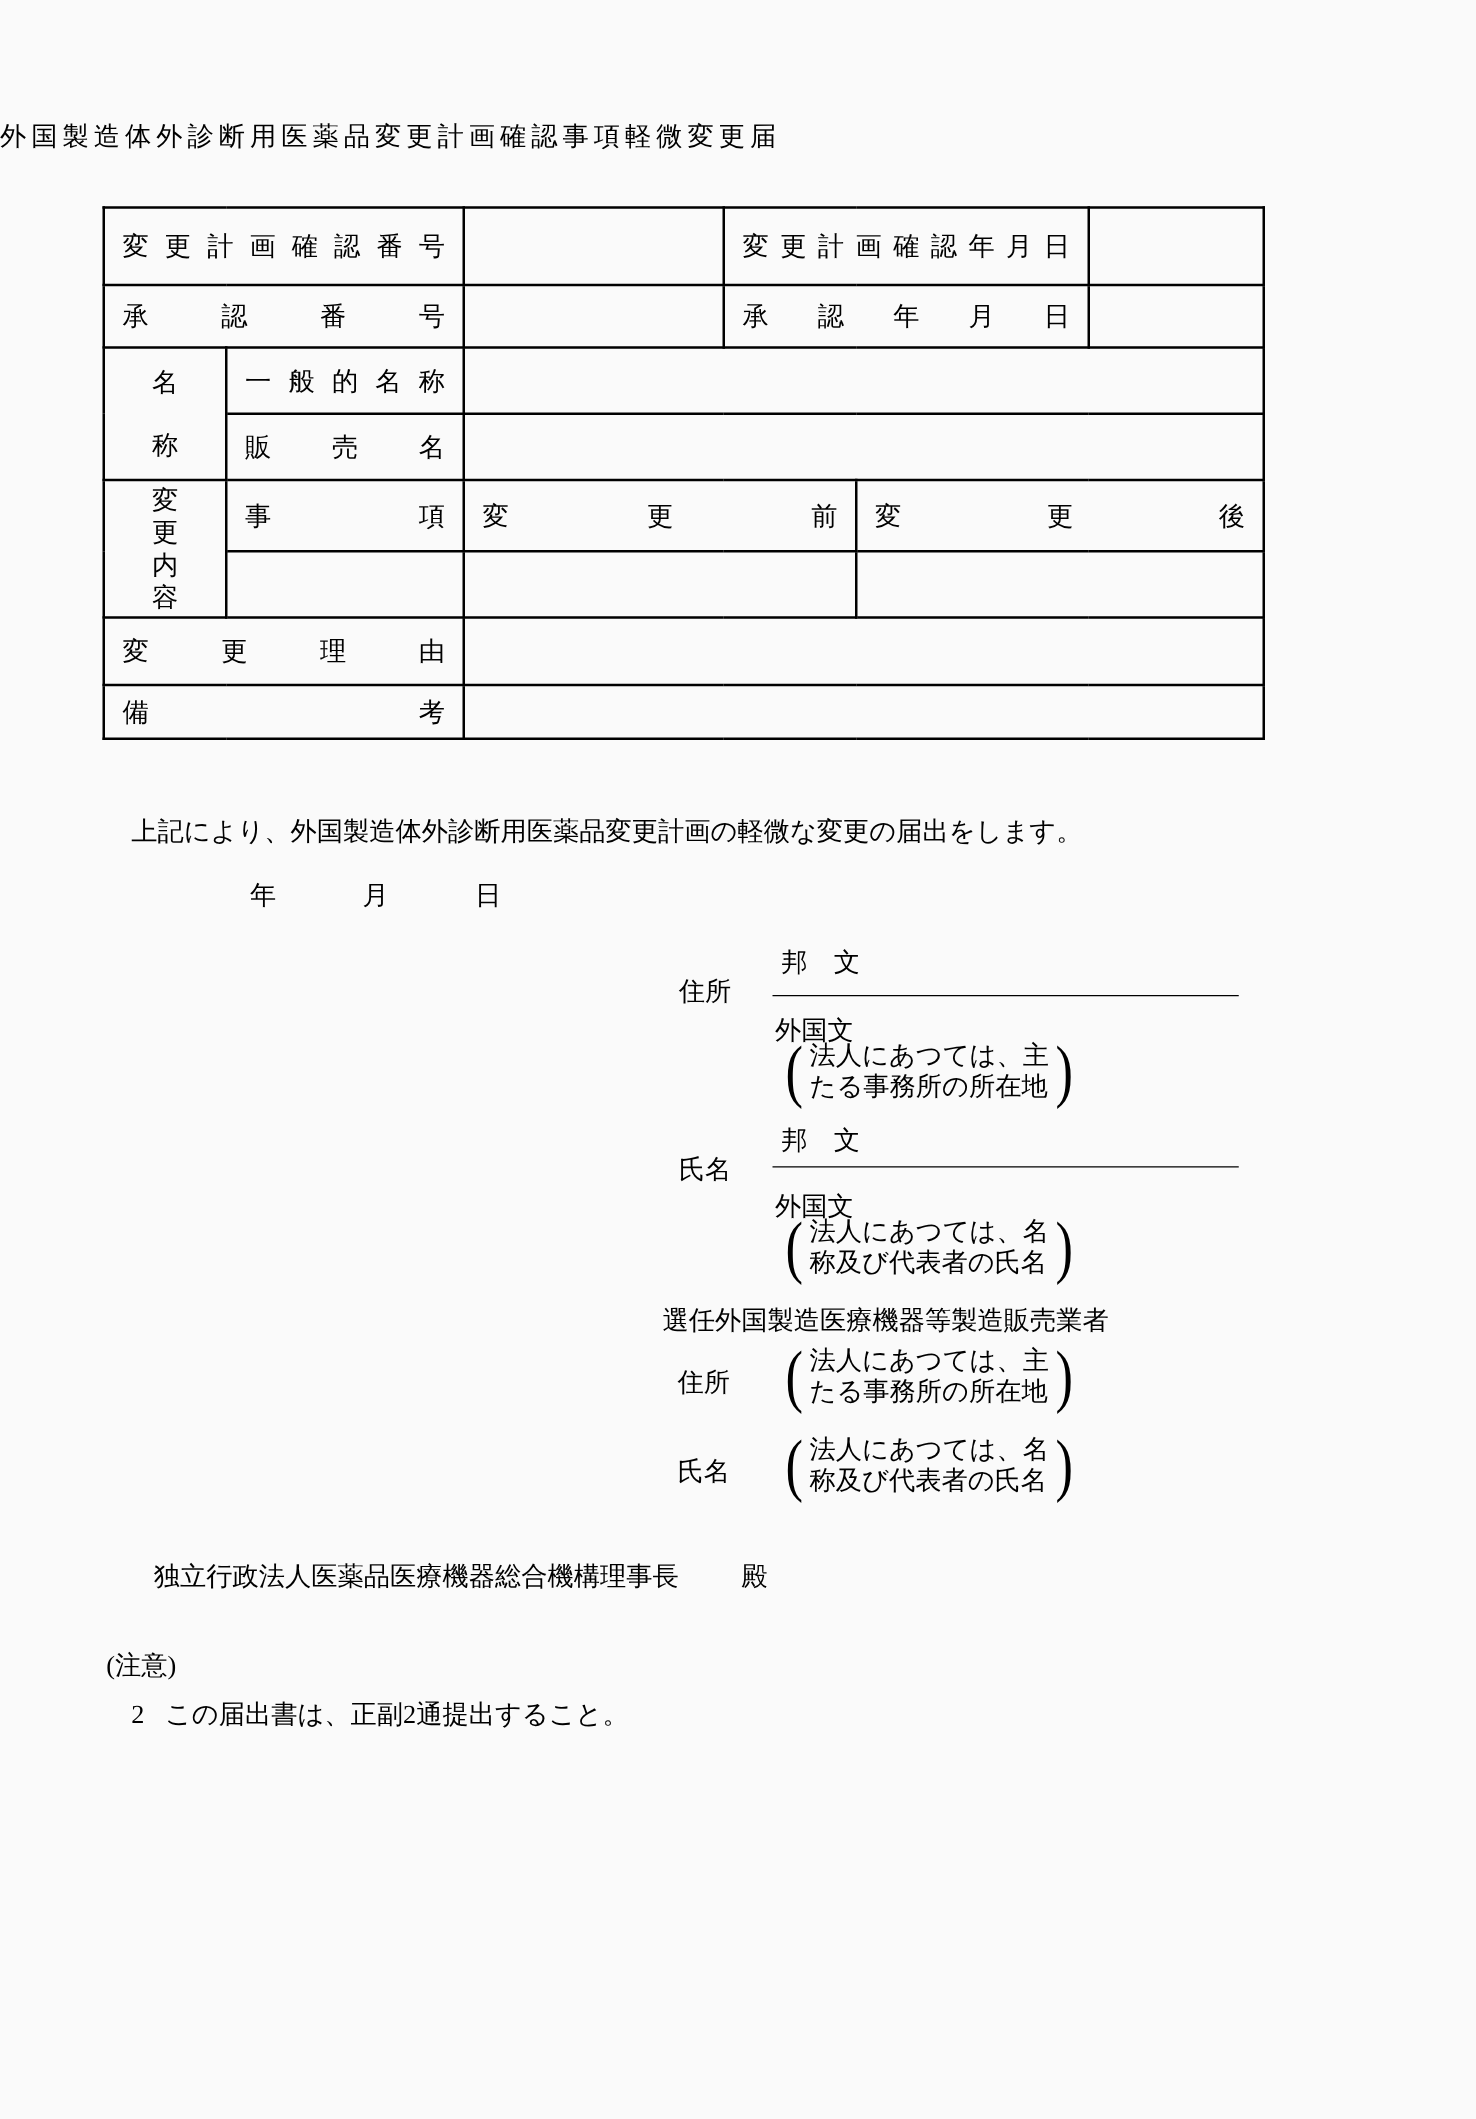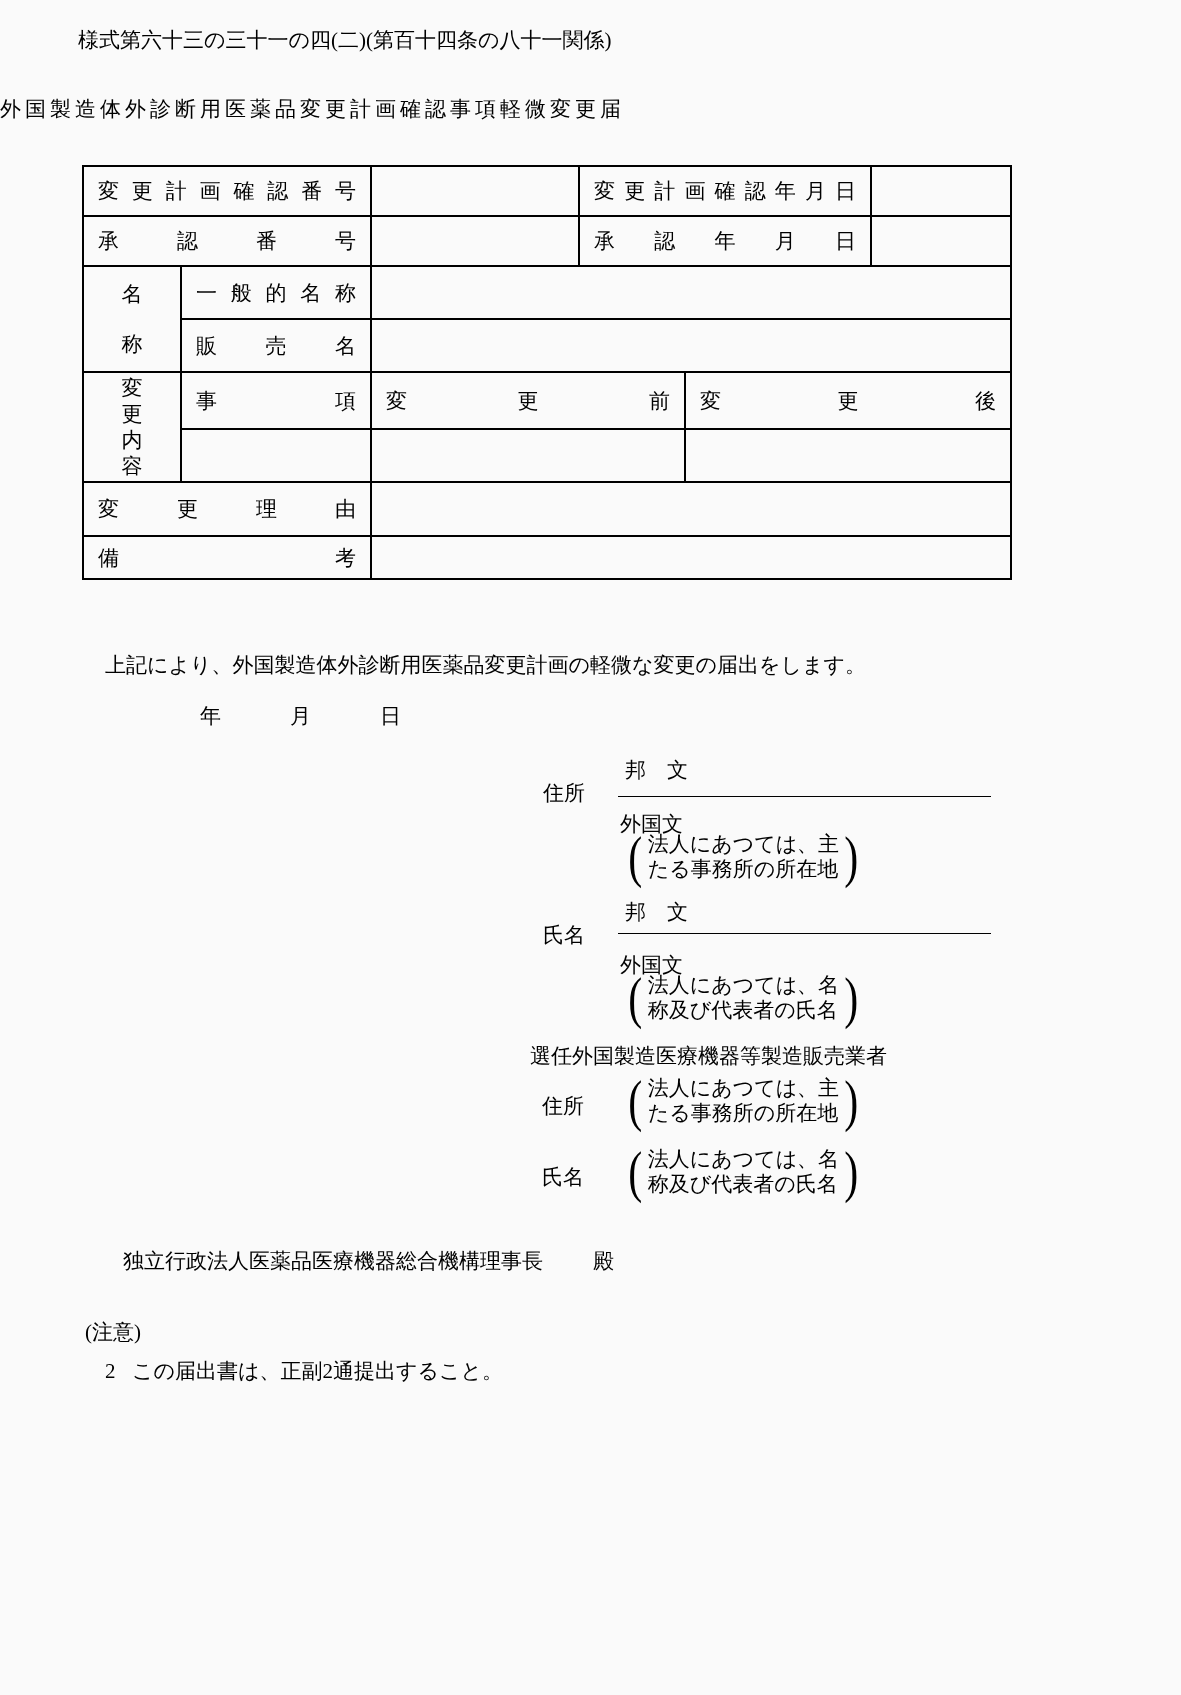--- a/index.html
+++ b/index.html
@@ -81,34 +81,33 @@
 
   .notes { left: 85px; top: 1318px; }
   .note-item { margin-top: 11px; padding-left: 20px; }
   .note-num { display: inline-block; width: 27px; }
 </style>
 </head>
 <body>
 
 <div class="page">
 
-  <div class="abs form-code">様式第六十三の三十一の四(二)(第百十四条の八十一関係)</div>
   <div class="abs doc-title">外国製造体外診断用医薬品変更計画確認事項軽微変更届</div>
 
   <table class="form-table">
     <colgroup>
       <col style="width:98px">
         <col style="width:190px">
         <col style="width:208px">
       <col style="width:106px">
         <col style="width:186px">
         <col style="width:140px">
     </colgroup>
     <tbody>
-        <tr style="height:50px">
+        <tr style="height:62px">
       <td colspan="2">
             <div class="dist">変 更 計 画 確 認 番 号</div>
           </td>
       <td></td>
       <td colspan="2">
             <div class="dist">変 更 計 画 確 認 年 月 日</div>
           </td>
       <td></td>
     </tr>
     <tr style="height:50px">

